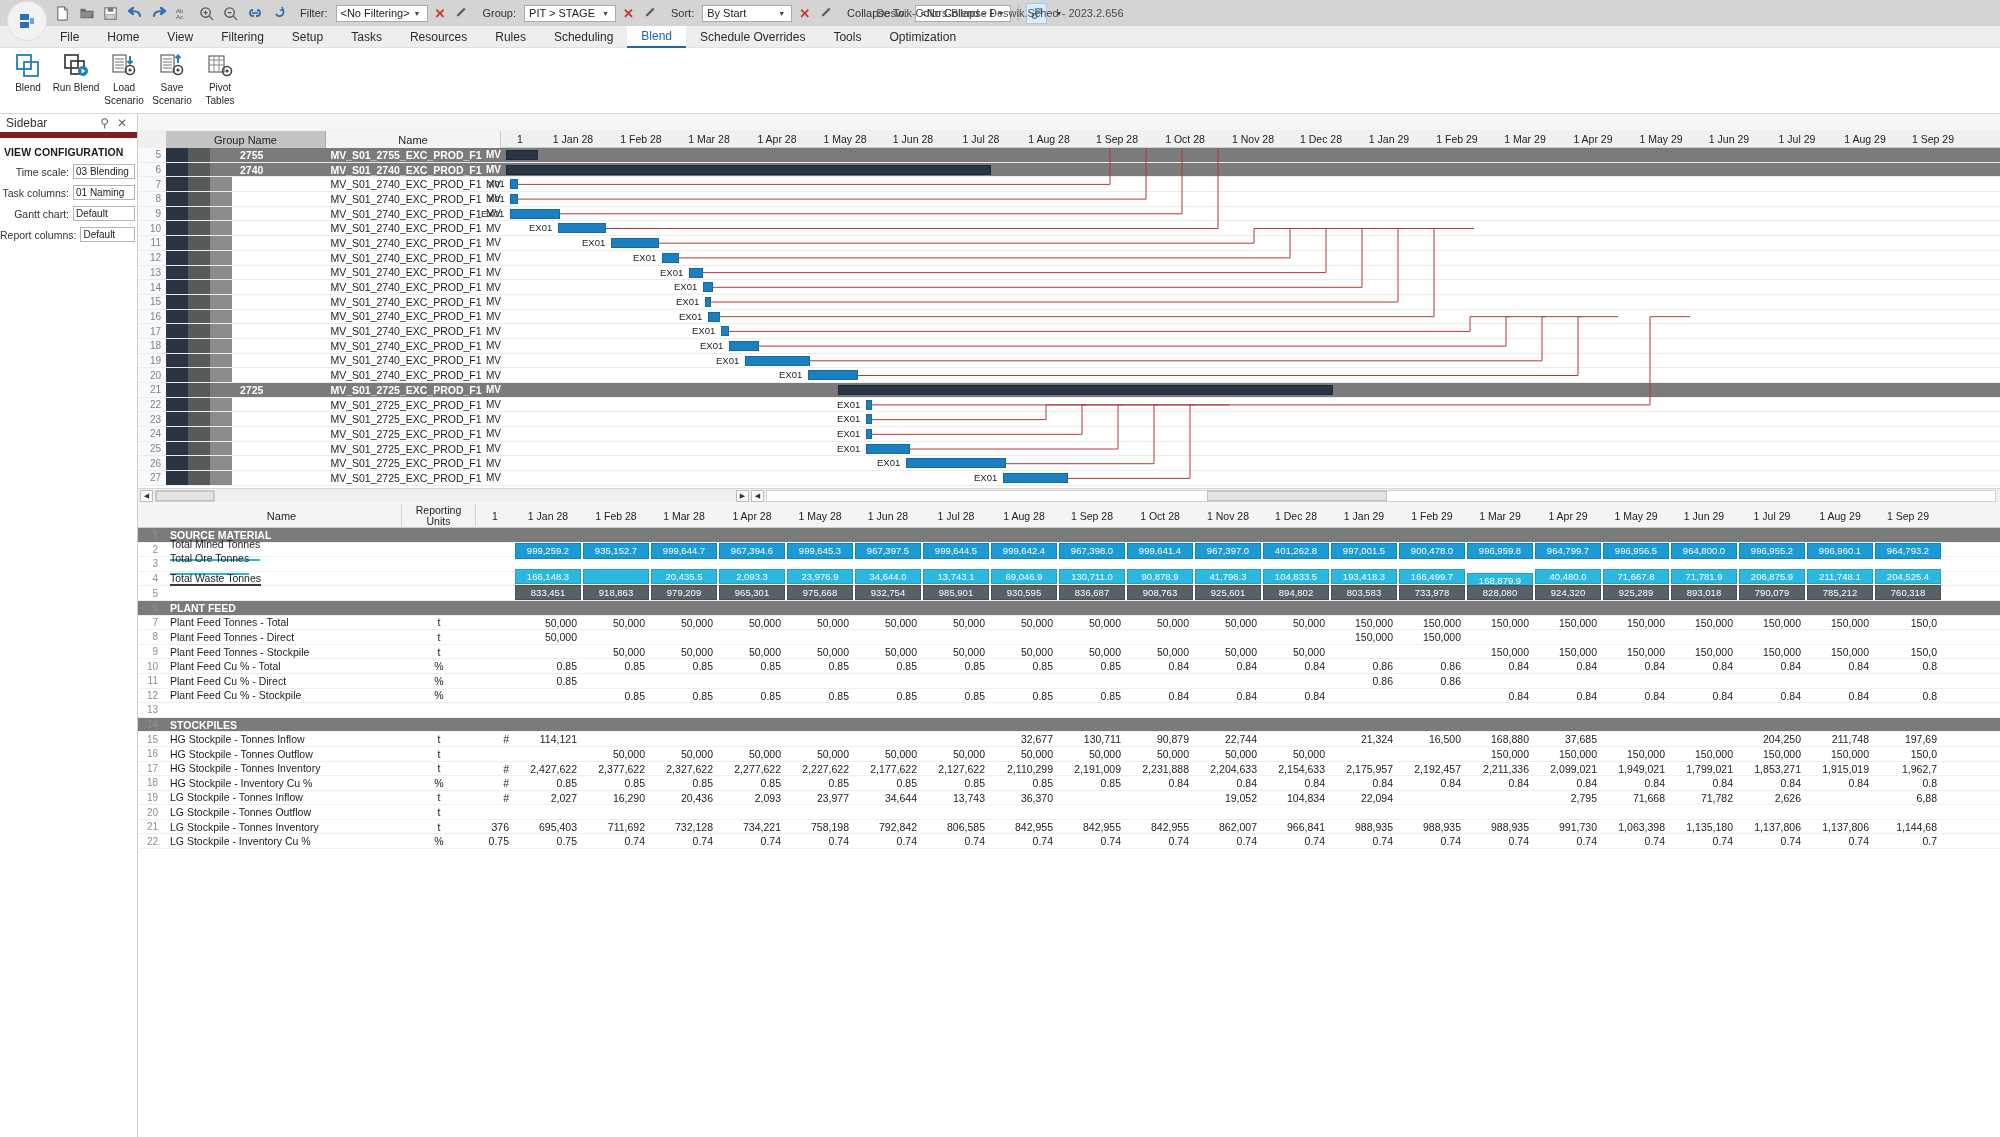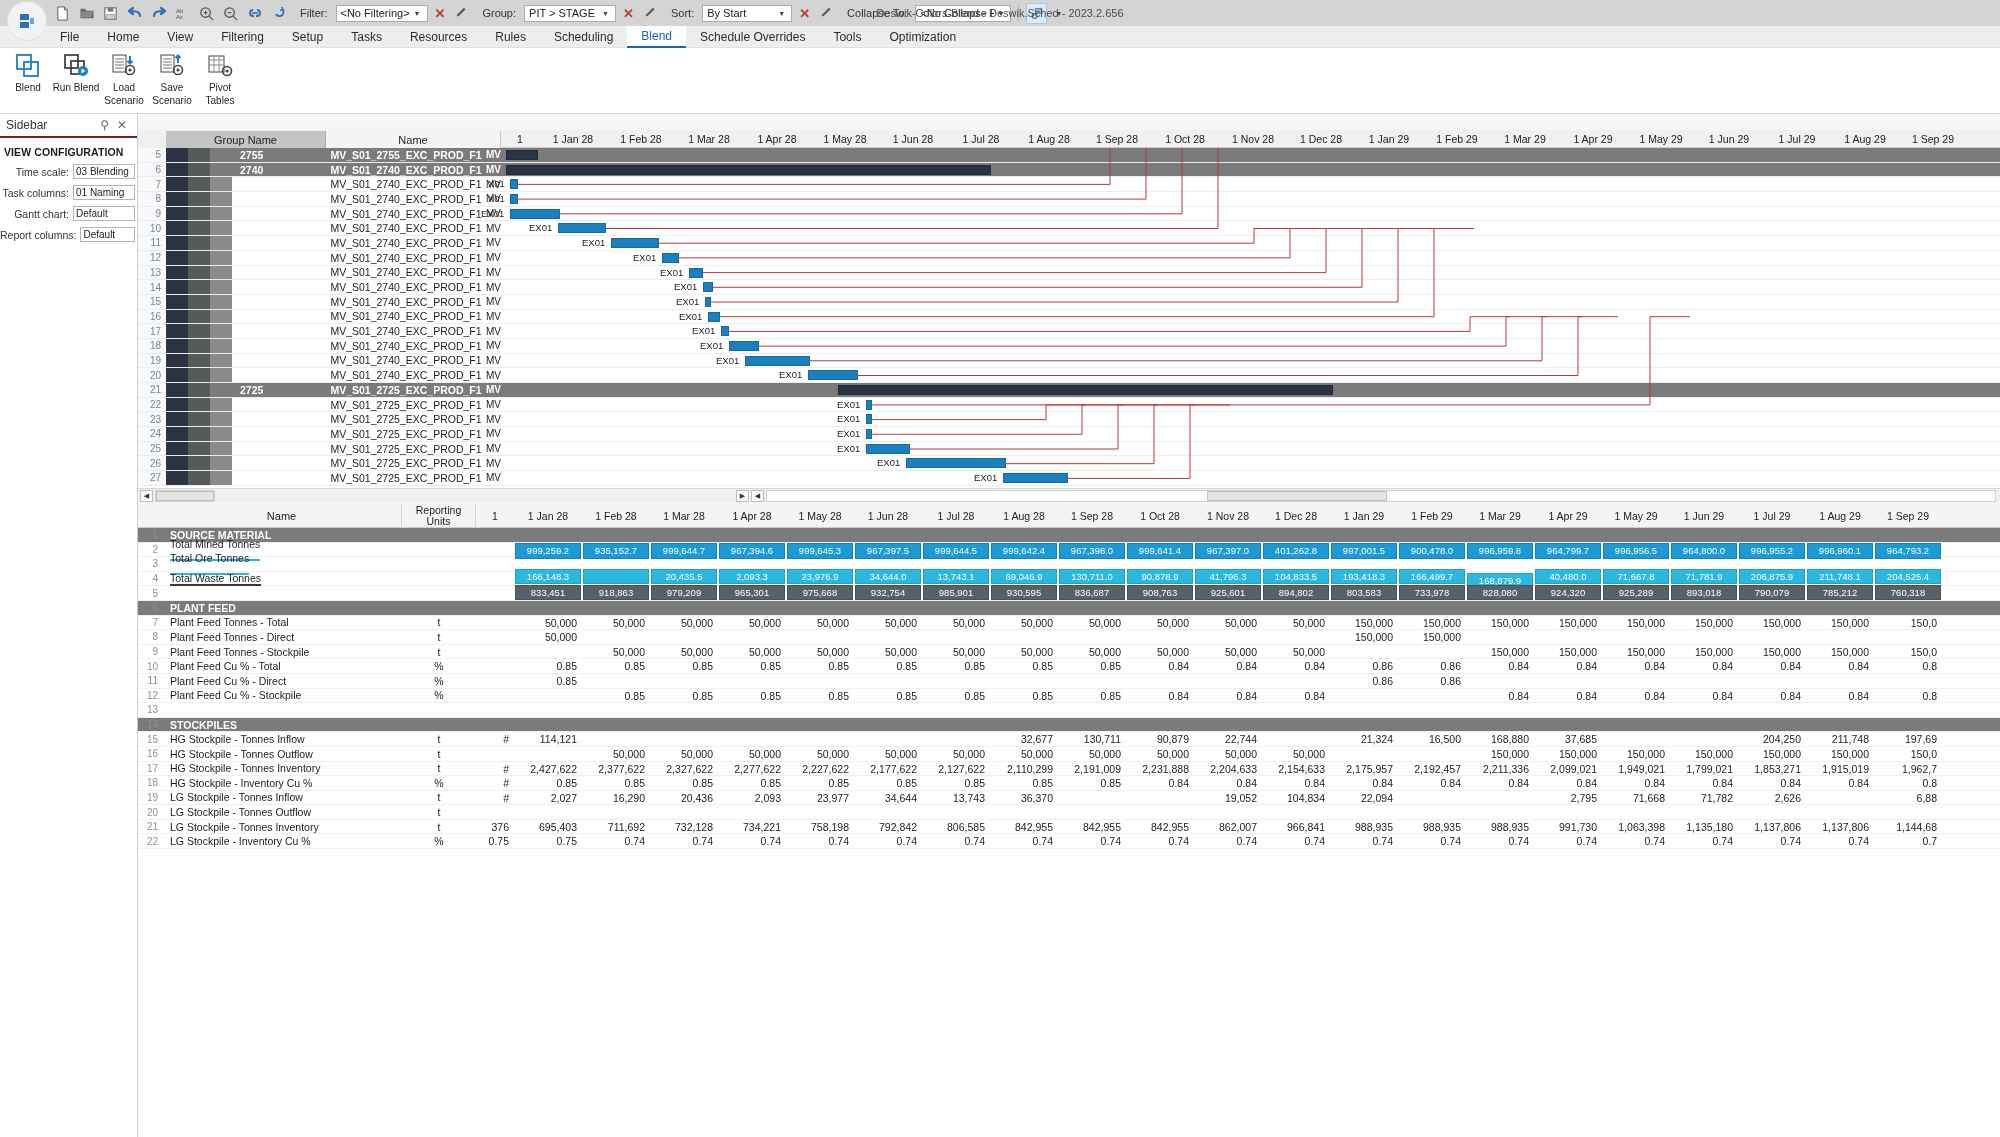--- a/index.html
+++ b/index.html
@@ -80,21 +80,21 @@
     position: absolute; top: 100px; font-size: 10px; color: #555;
   }
 
   
   .sidebar {
     position: absolute; left: 0; top: 114px; width: 138px; height: 1023px;
     background: #ffffff; border-right: 1px solid #cfcfcf;
   }
   .sb-head {
     height: 24px; display: flex; align-items: center; padding: 0 6px;
-    border-bottom: 2px solid #7f1d1d;
+    border-bottom: 6px solid #7f1d1d;
   }
   .sb-title { flex: 1; font-size: 12px; color: #333; }
   .sb-ico { padding: 0 4px; color: #666; font-size: 12px; }
   .sb-section {
     font-size: 10.5px; font-weight: bold; color: #1a1a1a;
     padding: 8px 4px 6px 4px; letter-spacing: .1px;
   }
   .sb-row { display: flex; align-items: center; margin-bottom: 6px; padding-right: 2px; }
   .sb-row .lab {
     flex: 1; text-align: right; font-size: 10.5px; color: #333; padding-right: 4px;

